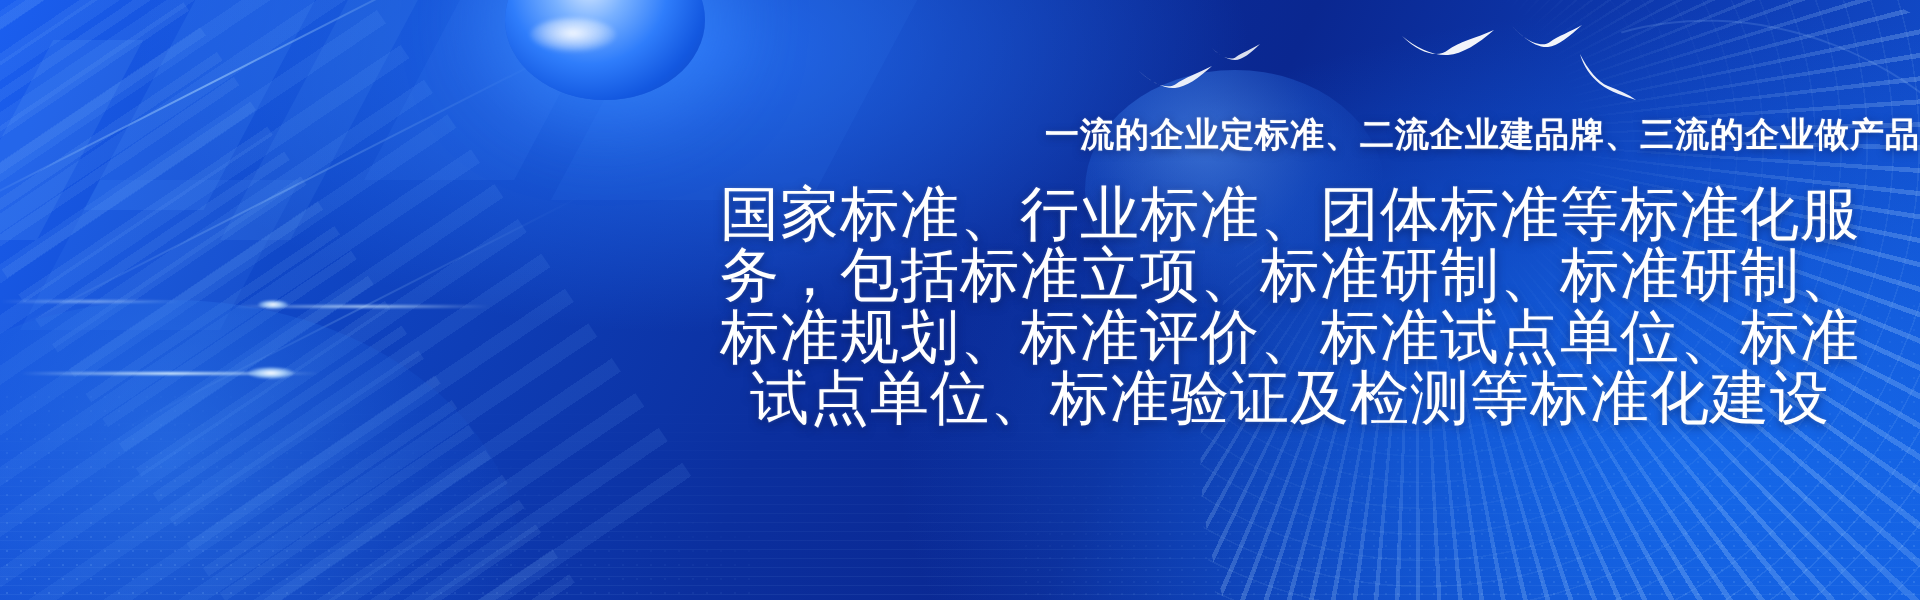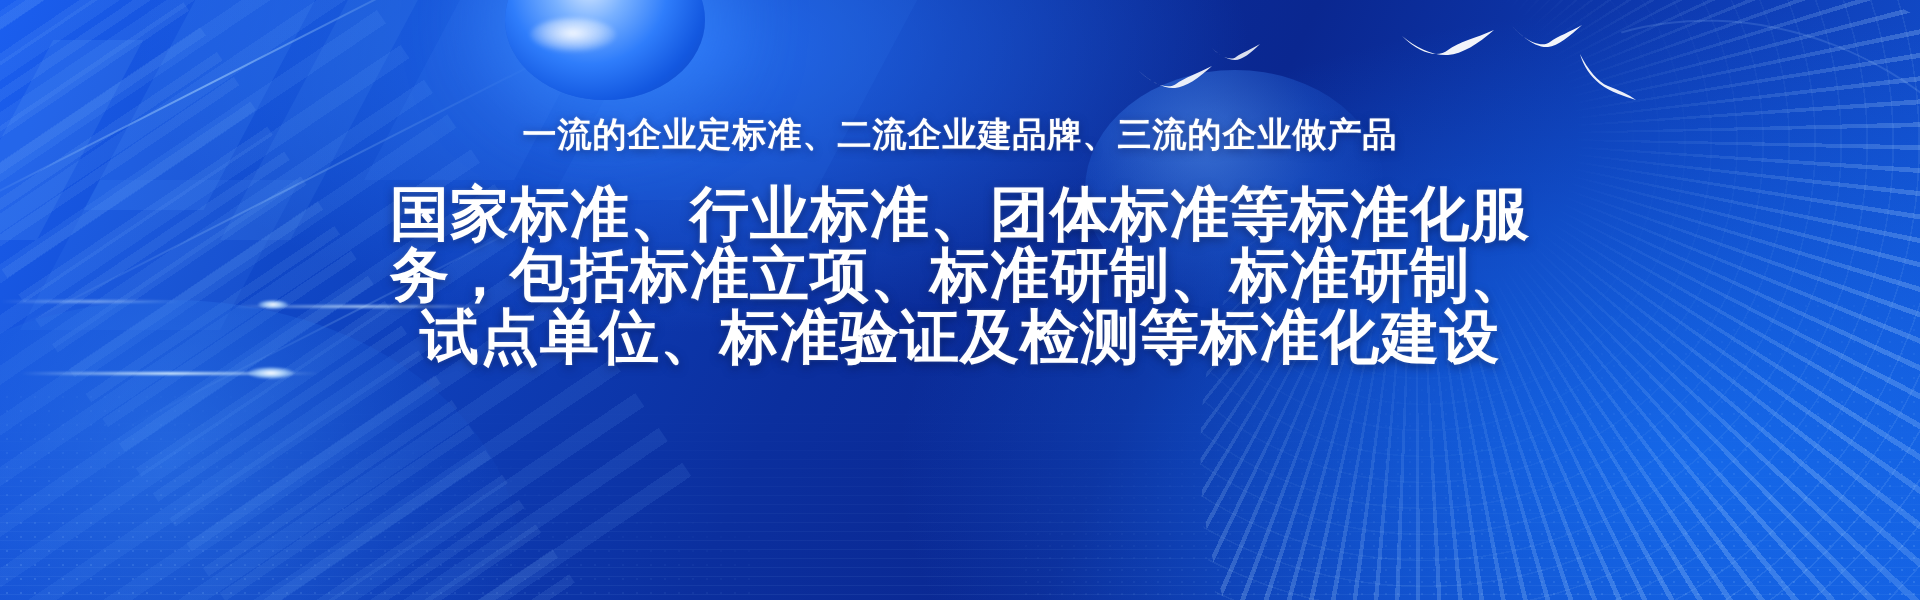--- a/index.html
+++ b/index.html
@@ -131,32 +131,32 @@
     -webkit-mask-image:linear-gradient(to top, #000, rgba(0,0,0,0) 85%);
     mask-image:linear-gradient(to top, #000, rgba(0,0,0,0) 85%);}
 
   
   .birds{position:absolute;right:240px;top:20px;width:620px;height:140px;}
   .bird{position:absolute;}
   .bird svg{display:block;}
 
   
   .content{position:absolute;left:0;top:0;width:1920px;height:600px;
-    display:flex;flex-direction:column;align-items:center;z-index:20;border-radius:23px;}
+    display:flex;flex-direction:column;align-items:flex-end;z-index:20;border-radius:23px;}
 
   .headline{
     margin-top:112px;
     font-size:34px;font-weight:700;letter-spacing:1px;color:#ffffff;
     text-shadow:0 2px 8px rgba(0,20,80,.55), 0 0 2px rgba(255,255,255,.4);
     white-space:nowrap;
   }
 
   .body-block{
     margin-top:26px;width:1260px;text-align:center;
-    font-size:59px;font-weight:700;line-height:1.04;color:#ffffff;
+    font-size:59px;font-weight:400;line-height:1.04;color:#ffffff;
     letter-spacing:1px;
     text-shadow:0 3px 10px rgba(0,18,70,.55), 0 0 3px rgba(255,255,255,.25);
   }
   .body-line{display:block;white-space:nowrap;}
   .body-line.l3,.body-line.l4{}
 </style>
 </head>
 <body>
 
 <div id="banner">
@@ -230,18 +230,19 @@
 
   </div>
 
   <div class="content">
 
     <div class="headline">一流的企业定标准、二流企业建品牌、三流的企业做产品</div>
 
     <div class="body-block">
       <span class="body-line l1">国家标准、行业标准、团体标准等标准化服</span>
       <span class="body-line l2">务，包括标准立项、标准研制、标准研制、</span>
+      <span class="body-line l3">标准规划、标准评价、标准试点单位、标准</span>
       <span class="body-line l4">试点单位、标准验证及检测等标准化建设</span>
     </div>
 
   </div>
 
 </div>
 
 </body></html>

